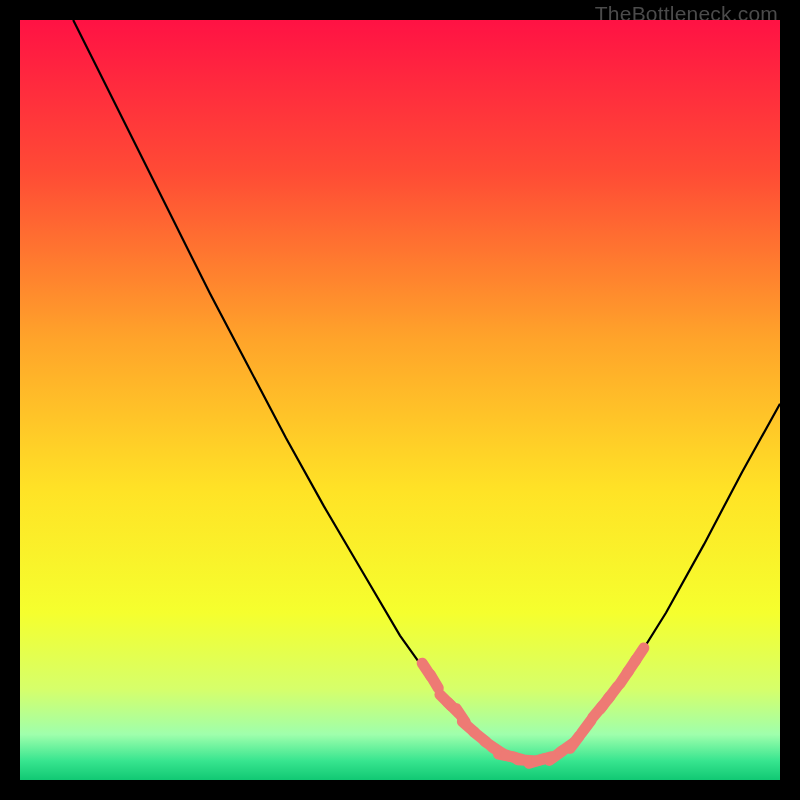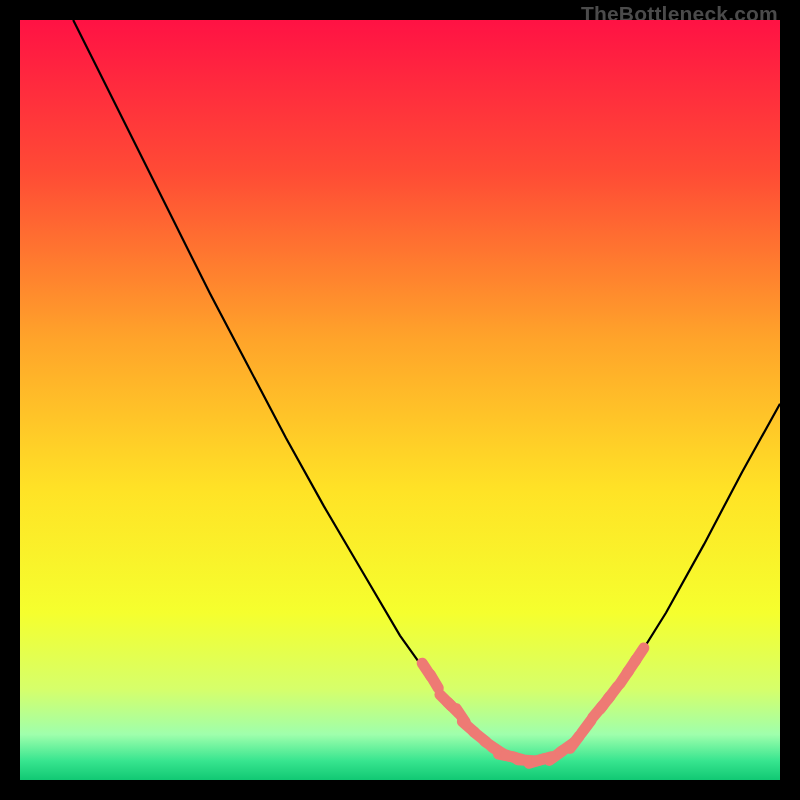--- a/index.html
+++ b/index.html
@@ -18,21 +18,21 @@
     width: 760px;
     height: 760px;
     background: #000;
   }
   .watermark {
     position: absolute;
     top: 2px;
     right: 22px;
     color: #4b4b4b;
     font-size: 21px;
-    font-weight: 700;
+    font-weight: 400;
     letter-spacing: 0.2px;
   }
   svg {
     display: block;
   }
 </style>
 </head>
 <body>
 
 <div class="watermark">TheBottleneck.com</div>

